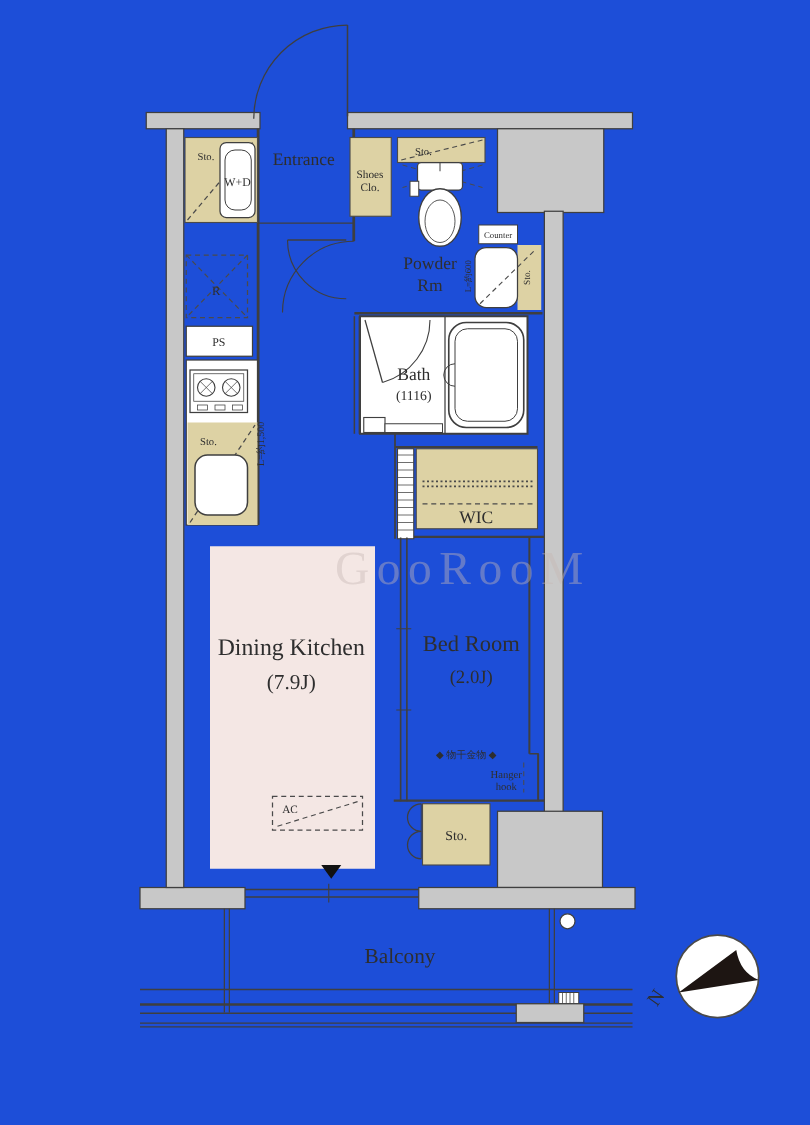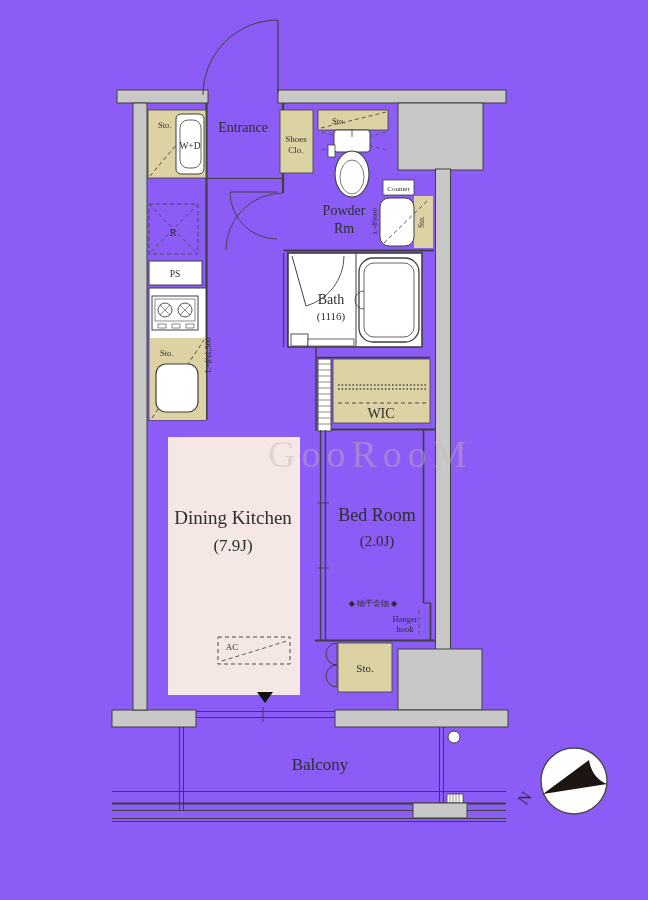--- a/index.html
+++ b/index.html
@@ -1,16 +1,16 @@
 <!DOCTYPE html>
 <html><head>
 <meta charset="utf-8">
 <style>
   html,body{margin:0;padding:0;background:#ffffff;}
-  .page{width:648px;height:900px;position:relative;background:#8b5cf6;overflow:hidden;}
+  .page{width:648px;height:900px;position:relative;background:#1d4ed8;overflow:hidden;}
   svg{display:block;}
   text{font-family:"Liberation Serif","DejaVu Serif",serif;fill:#2e2e2e;}
   .wall{fill:#c8c8c8;stroke:#3f3f3f;stroke-width:1;}
   .tan{fill:#ddd2a4;}
   .tanb{fill:#ddd2a4;stroke:#4a4a4a;stroke-width:0.9;}
   .pink{fill:#f4e7e4;}
   .ln{stroke:#3f3f3f;fill:none;}
   .lnw{stroke:#3f3f3f;fill:#ffffff;}
   .dash{stroke:#4a4a4a;fill:none;stroke-dasharray:4 3;}
   .dot{stroke:#4a4a4a;fill:none;stroke-dasharray:1.6 2;}

